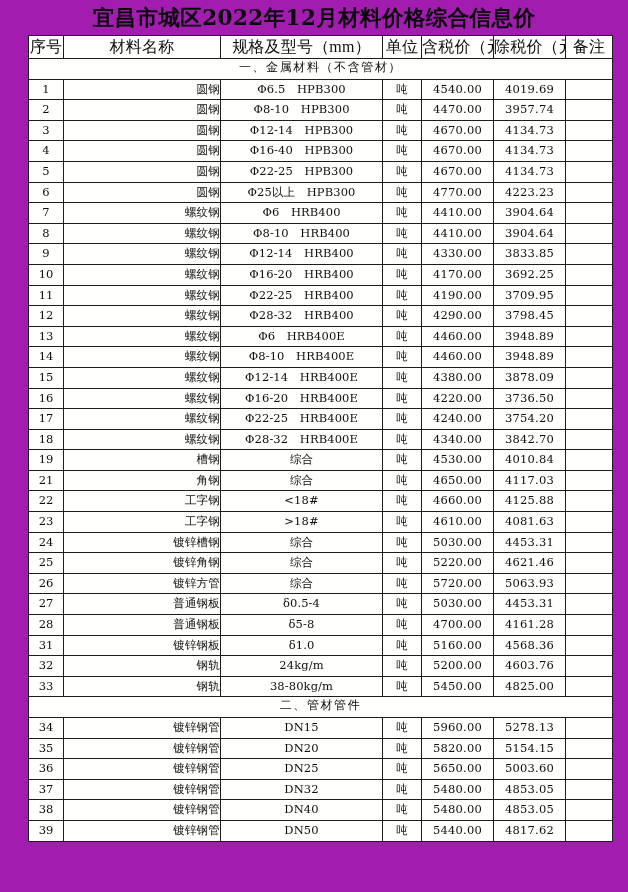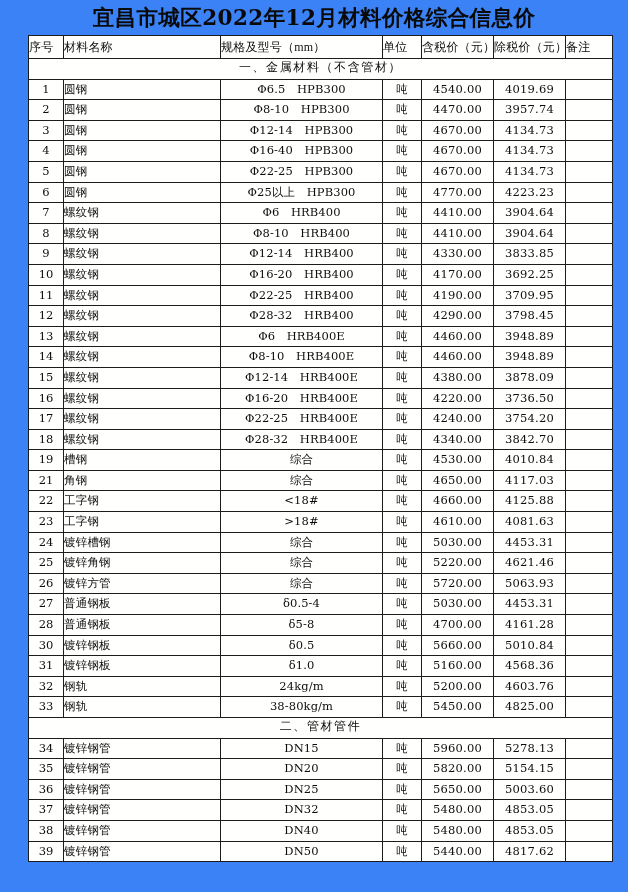--- a/index.html
+++ b/index.html
@@ -12,21 +12,21 @@
     width: 628px;
     height: 892px;
     overflow: hidden;
     font-family: "DejaVu Serif", "Liberation Serif", serif;
     color: #0d0d0d;
   }
   .page {
     position: relative;
     width: 628px;
     height: 892px;
-    background: #3b82f6;
+    background: #a21caf;
     box-sizing: border-box;
   }
   .doc-title {
     text-align: center;
     font-family: "DejaVu Serif", "Liberation Serif", serif;
     font-weight: bold;
     font-size: 21.5px;
     letter-spacing: 0.4px;
     line-height: 30px;
     padding-top: 3px;
@@ -59,22 +59,22 @@
     border: 1px solid #1c1c1c;
     padding: 0;
     height: 19.6px;
     line-height: 19.6px;
     vertical-align: middle;
     overflow: hidden;
     white-space: nowrap;
   }
   table.price-table thead th {
     font-weight: normal;
-    text-align: left;
-    font-size: 12px;
+    text-align: center;
+    font-size: 16px;
     height: 22px;
     line-height: 22px;
     letter-spacing: 0.2px;
   }
   th.h-name, th.h-spec {
     letter-spacing: 1px;
     font-family: Liberation Serif, serif;
   }
   th.h-tax, th.h-notax {
     font-size: 11px;
@@ -86,21 +86,21 @@
     letter-spacing: 1.6px;
     height: 21px;
     line-height: 21px;
     font-family: Liberation Mono, monospace;
   }
   td.c-idx-cell {
     text-align: center;
     font-size: 11.5px;
   }
   td.c-name-cell {
-    text-align: left;
+    text-align: right;
     padding-left: 4px;
     letter-spacing: 0.2px;
   }
   td.c-spec-cell {
     text-align: center;
     padding-left: 3px;
     font-family: "DejaVu Serif", "Liberation Serif", serif;
     letter-spacing: 0.1px;
   }
   td.c-unit-cell {
@@ -386,29 +386,20 @@
           <tr>
             <td class="c-idx-cell">28</td>
             <td class="c-name-cell">普通钢板</td>
             <td class="c-spec-cell">δ5-8</td>
             <td class="c-unit-cell">吨</td>
             <td class="c-tax-cell">4700.00</td>
             <td class="c-notax-cell">4161.28</td>
             <td class="c-remark-cell"></td>
           </tr>
           <tr>
-            <td class="c-idx-cell">30</td>
-            <td class="c-name-cell">镀锌钢板</td>
-            <td class="c-spec-cell">δ0.5</td>
-            <td class="c-unit-cell">吨</td>
-            <td class="c-tax-cell">5660.00</td>
-            <td class="c-notax-cell">5010.84</td>
-            <td class="c-remark-cell"></td>
-          </tr>
-          <tr>
             <td class="c-idx-cell">31</td>
             <td class="c-name-cell">镀锌钢板</td>
             <td class="c-spec-cell">δ1.0</td>
             <td class="c-unit-cell">吨</td>
             <td class="c-tax-cell">5160.00</td>
             <td class="c-notax-cell">4568.36</td>
             <td class="c-remark-cell"></td>
           </tr>
           <tr>
             <td class="c-idx-cell">32</td>

